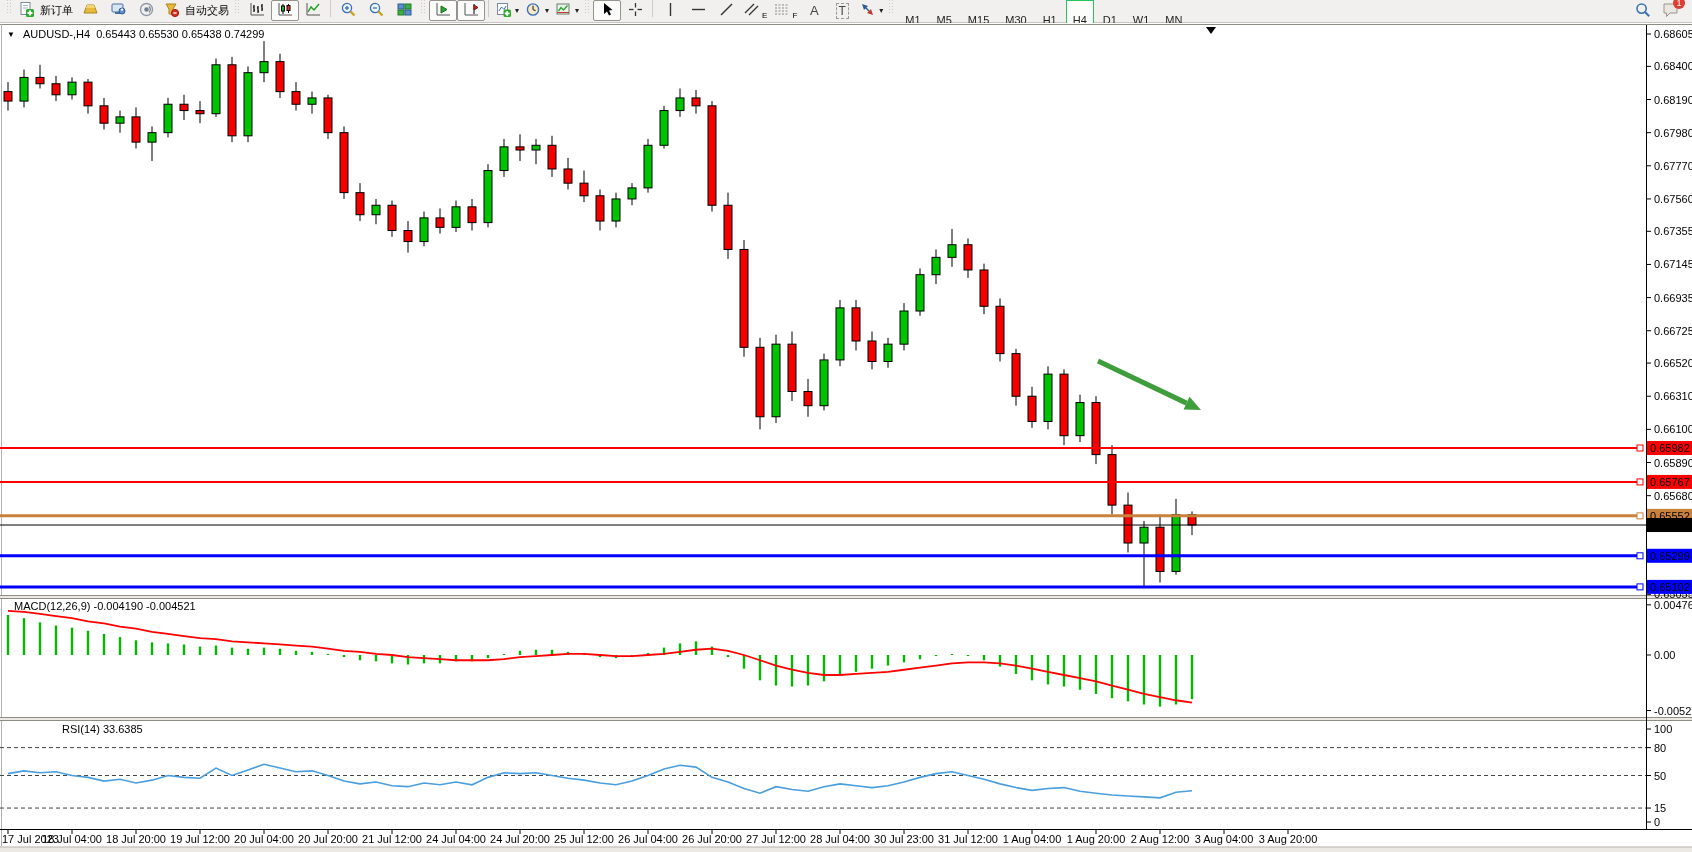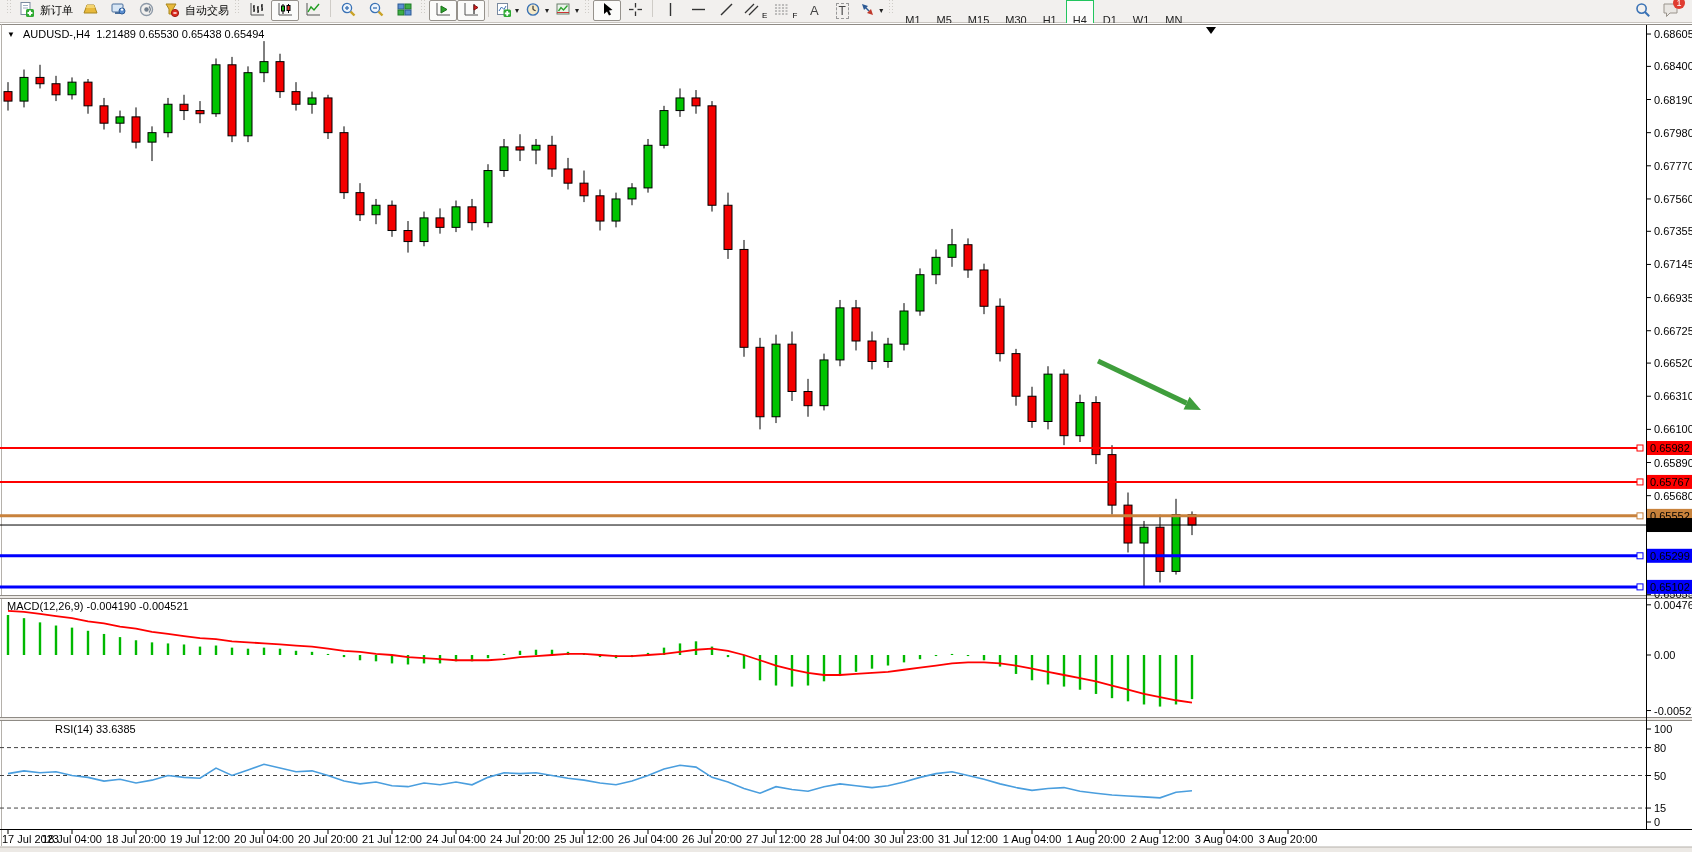--- a/index.html
+++ b/index.html
@@ -20,21 +20,21 @@
   .caret{font-size:8px;line-height:8px;margin-left:1px;color:#222}
   .tf{height:18px;line-height:18px;padding:10px 6px;margin:0 1px;color:#222;border:1px solid transparent;}
   .tf.active{background:#fcfcfb;border:1px solid #22c55e;}
   .tb-right{margin-left:auto;display:flex;align-items:center;}
   .badge{position:absolute;top:-4px;right:-5px;background:#e03c31;color:#fff;font-size:9px;
          border-radius:50%;width:12px;height:12px;line-height:12px;text-align:center;}
   .balloon-wrap{position:relative;margin:0 8px 0 4px;}
   
   .chart-title{position:absolute;top:28px;left:7px;display:flex;align-items:center;gap:6px;z-index:5;}
   .chart-title .tri{font-size:8px;margin-right:2px;}
-  .pane-label{position:absolute;left:7px;z-index:5;}
+  .pane-label{position:absolute;left:14px;z-index:5;}
   #macd-label{top:600px;}
   #rsi-label{top:723px;margin-left:48px;}
   svg text{font-family:"Liberation Sans",sans-serif;font-size:11px;fill:#000;}
 </style>
 </head>
 <body>
 
 <div class="app">
 
   <div class="toolbar">
@@ -707,18 +707,18 @@
         <line x1="1288" y1="830" x2="1288" y2="834" stroke="#000"></line>
         <text x="1288" y="843" text-anchor="middle">3 Aug 20:00</text>
       </g>
       <rect x="0" y="847" width="1692" height="5" fill="#ece9e5"></rect>
       <line x1="0" y1="847" x2="1692" y2="847" stroke="#b5b1ab"></line>
     </svg>
 
   <div class="chart-title">
     <span class="tri">▼</span>
     <span>AUDUSD-,H4</span>
-    <span>1.21489 0.65530 0.65438 0.65494</span>
+    <span>0.65443 0.65530 0.65438 0.74299</span>
   </div>
   <div class="pane-label" id="macd-label">MACD(12,26,9) -0.004190 -0.004521</div>
   <div class="pane-label" id="rsi-label">RSI(14) 33.6385</div>
 
 </div>
 
 </body></html>

